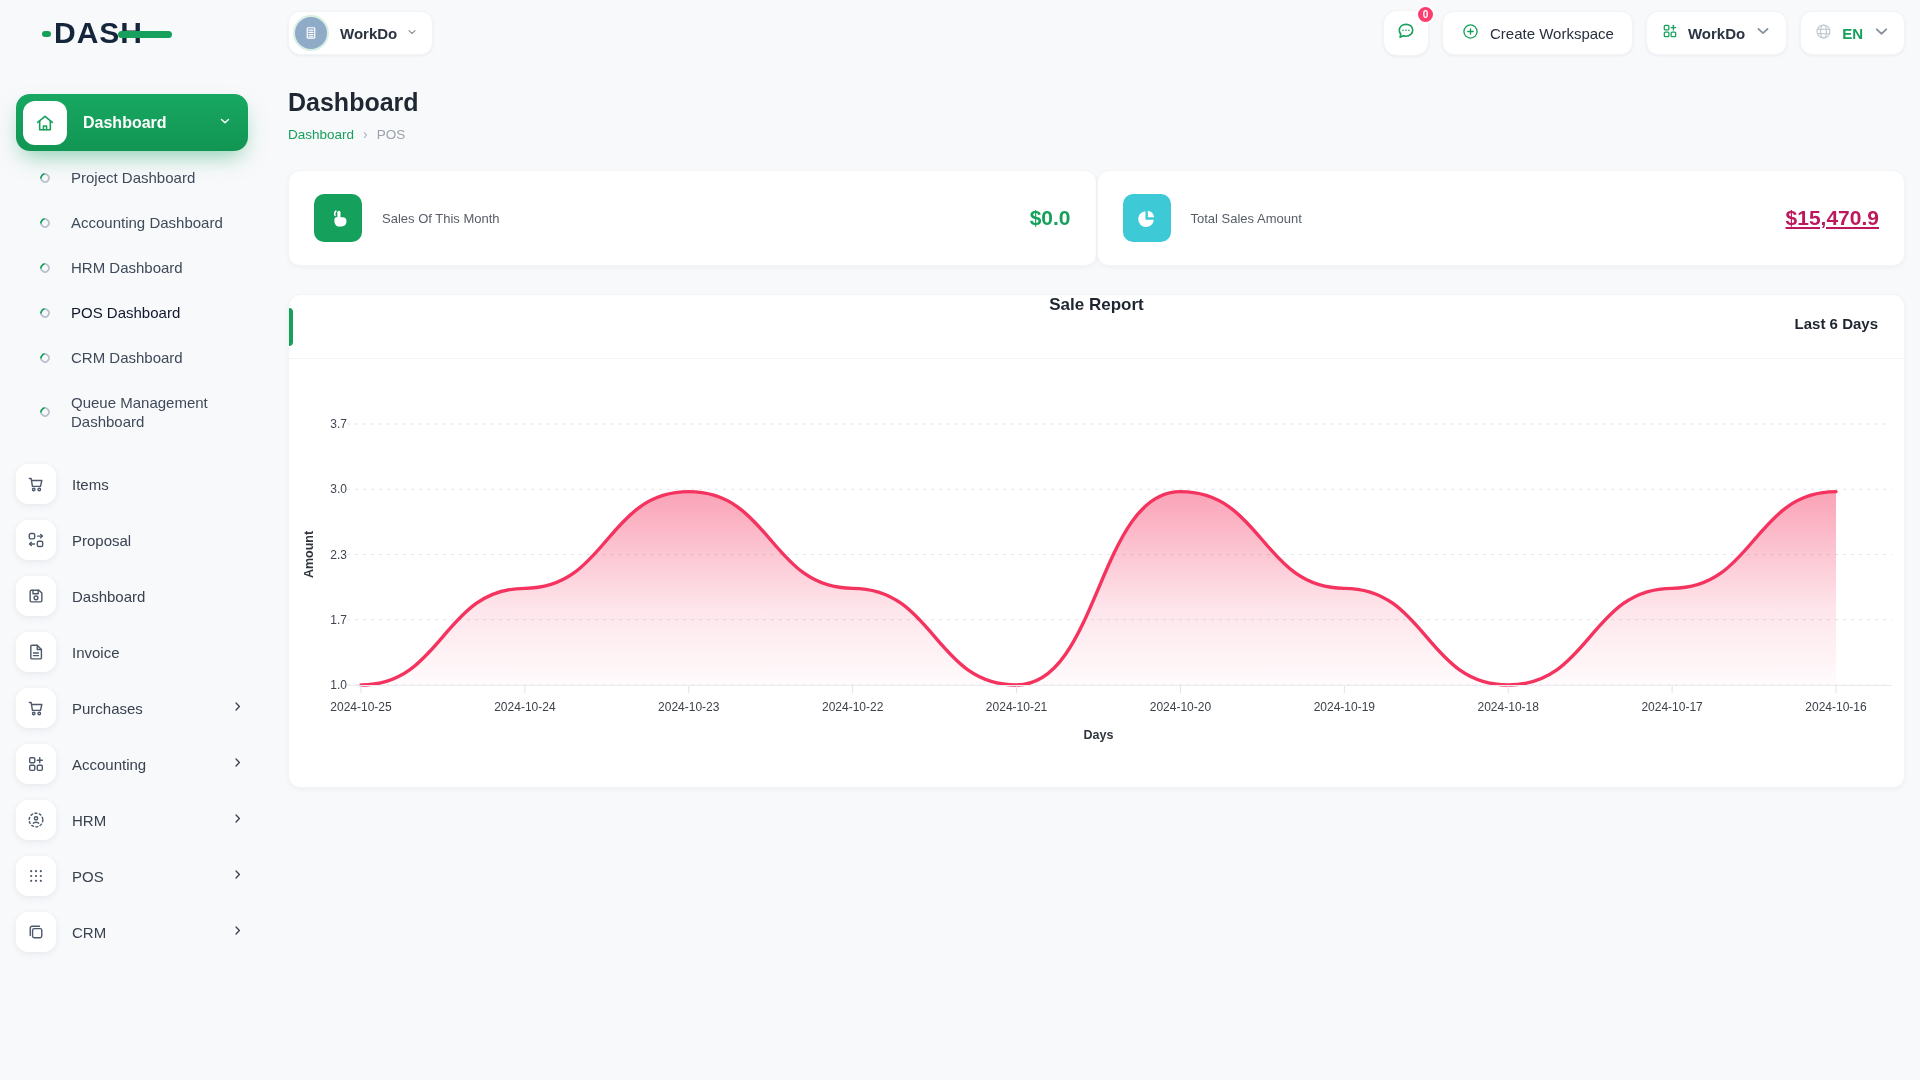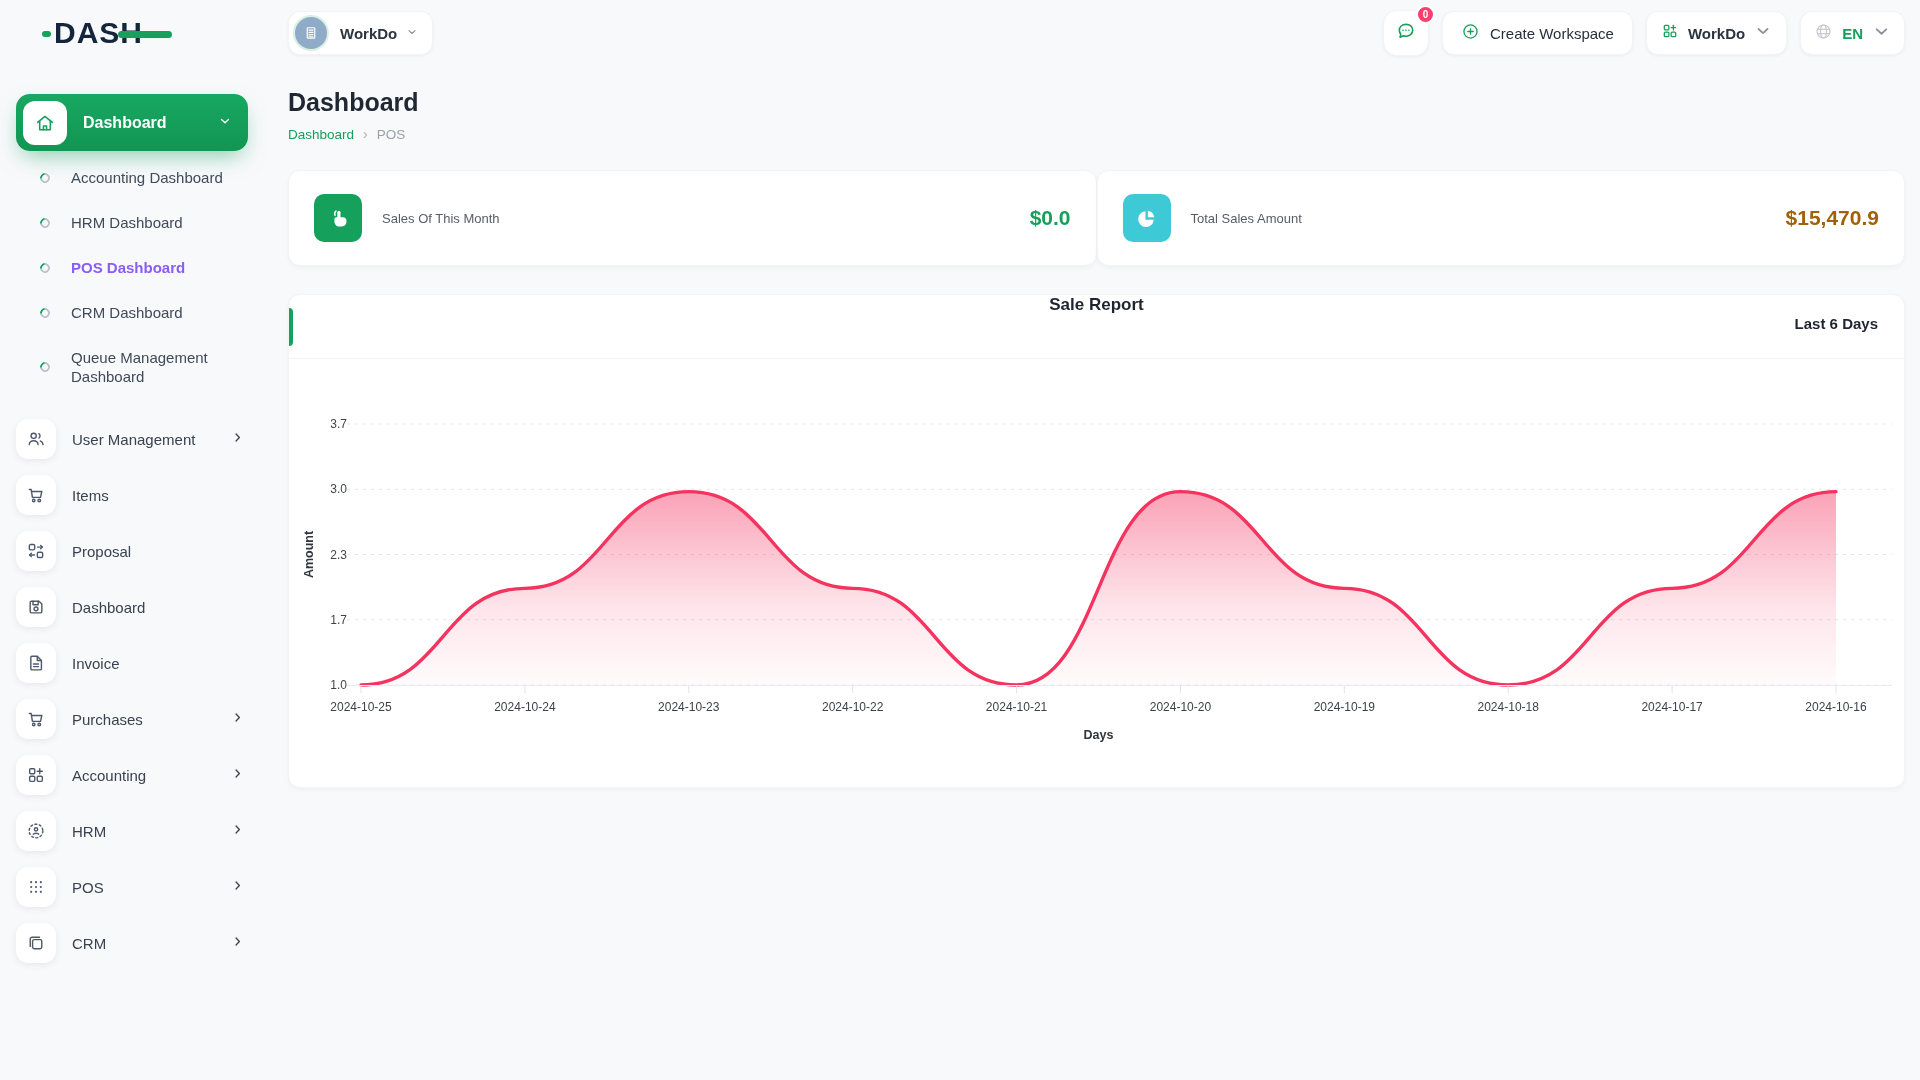--- a/index.html
+++ b/index.html
@@ -29,21 +29,21 @@
   .active-group .group-label { margin-left:16px; color:#fff; font-size:16px; font-weight:700; }
   .active-group .group-chevron { margin-left:auto; margin-right:16px; color:#fff; }
   .group-chevron svg { width:14px; height:14px; }
   .submenu { margin-top:4px; }
   .sub-item { display:flex; align-items:center; padding:13px 10px 13px 40px; cursor:pointer; }
   .bullet {
     flex:0 0 auto; width:10px; height:10px; border-radius:50%;
     border:2px solid #b9c2cc; border-left-color:#16a05b; transform:rotate(40deg);
   }
   .sub-label { margin-left:21px; font-size:15px; color:#3f4a5a; line-height:19px; max-width:155px; }
-  .sub-item.active .sub-label { color:#8b5cf6;font-weight:bold; }
+  .sub-item.active .sub-label { color:#0f172a; }
   .menu { margin-top:20px; }
   .menu-row { display:flex; align-items:center; height:40px; margin:0 20px 16px 16px; cursor:pointer; }
   .menu-icon-box {
     width:40px; height:40px; border-radius:12px; background:#fff; color:#4e5a6b;
     display:flex; align-items:center; justify-content:center;
     box-shadow:0 2px 7px rgba(25,39,62,.08);
   }
   .menu-icon-box svg { width:20px; height:20px; }
   .menu-label { margin-left:16px; font-size:15px; font-weight:500; color:#39424f; }
   .menu-chevron { margin-left:auto; color:#39424f; }
@@ -132,54 +132,44 @@
       </span>
     <span class="group-label">Dashboard</span>
     <span class="group-chevron"><svg viewBox="0 0 24 24" fill="none" stroke="currentColor" stroke-width="2.4" stroke-linecap="round" stroke-linejoin="round">
           <path d="m6 9.3 6 5.6 6-5.6"></path>
         </svg></span>
   </div>
 
   <div class="submenu">
       <div class="sub-item">
         <span class="bullet"></span>
+                 <span class="sub-label">Project Dashboard</span>
+      </div>
+      <div class="sub-item">
+        <span class="bullet"></span>
                  <span class="sub-label">Accounting Dashboard</span>
       </div>
       <div class="sub-item">
         <span class="bullet"></span>
                  <span class="sub-label">HRM Dashboard</span>
       </div>
       <div class="sub-item active">
         <span class="bullet"></span>
                  <span class="sub-label">POS Dashboard</span>
       </div>
       <div class="sub-item">
         <span class="bullet"></span>
                  <span class="sub-label">CRM Dashboard</span>
       </div>
       <div class="sub-item">
         <span class="bullet"></span>
                  <span class="sub-label">Queue Management Dashboard</span>
       </div>
     </div>
   <div class="menu">
-      <div class="menu-row">
-        <span class="menu-icon-box">
-          <svg viewBox="0 0 24 24" fill="none" stroke="currentColor" stroke-width="1.7" stroke-linecap="round" stroke-linejoin="round">
-            <circle cx="9.2" cy="8.2" r="3.1"></circle>
-            <path d="M3.8 18.7c.4-2.9 2.6-4.7 5.4-4.7s5 1.8 5.4 4.7"></path>
-            <path d="M15.4 5.6a3.2 3.2 0 0 1 .2 5.2"></path>
-            <path d="M17.2 14.4c1.9.6 3 2 3.3 4.3"></path>
-          </svg>
-        </span>
-                   <span class="menu-label">User Management</span>
-        <span class="menu-chevron"><svg viewBox="0 0 24 24" fill="none" stroke="currentColor" stroke-width="2.4" stroke-linecap="round" stroke-linejoin="round">
-            <path d="m9.3 5.5 6.2 6.5-6.2 6.5"></path>
-          </svg></span>
-      </div>
       <div class="menu-row">
         <span class="menu-icon-box">
           <svg viewBox="0 0 24 24" fill="none" stroke="currentColor" stroke-width="1.7" stroke-linecap="round" stroke-linejoin="round">
             <path d="M4 5.4h2.2l1.5 9.4h9.7l1.6-7H7.1"></path>
             <circle cx="9.3" cy="18.5" r="1.5"></circle>
             <circle cx="15.9" cy="18.5" r="1.5"></circle>
           </svg>
         </span>
                    <span class="menu-label">Items</span>
       </div>
@@ -387,21 +377,21 @@
     <div class="stat-card">
       <span class="stat-icon" id="stat-icon-1" style="background: rgb(62, 201, 214);">
           <svg viewBox="0 0 24 24">
             <g fill="currentColor">
               <path d="M11 5.1a7.5 7.5 0 1 0 8 8h-8z"></path>
               <path d="M13.3 4.6a7.6 7.6 0 0 1 6.1 6.1h-6.1z"></path>
             </g>
           </svg>
         </span>
       <span class="stat-label">Total Sales Amount</span>
-      <span class="stat-value" id="stat-value-1" style="color: #a16207;">$15,470.9</span>
+      <span class="stat-value" id="stat-value-1" style="color: #be185d; text-decoration: underline;">$15,470.9</span>
     </div>
   </div>
 
   <div class="report-card">
     <span class="report-accent"></span>
     <div class="report-header">
       <span class="report-title">Sale Report</span>
       <span class="report-period">Last 6 Days</span>
     </div>
     <div class="chart-wrap" id="chart-wrap">

